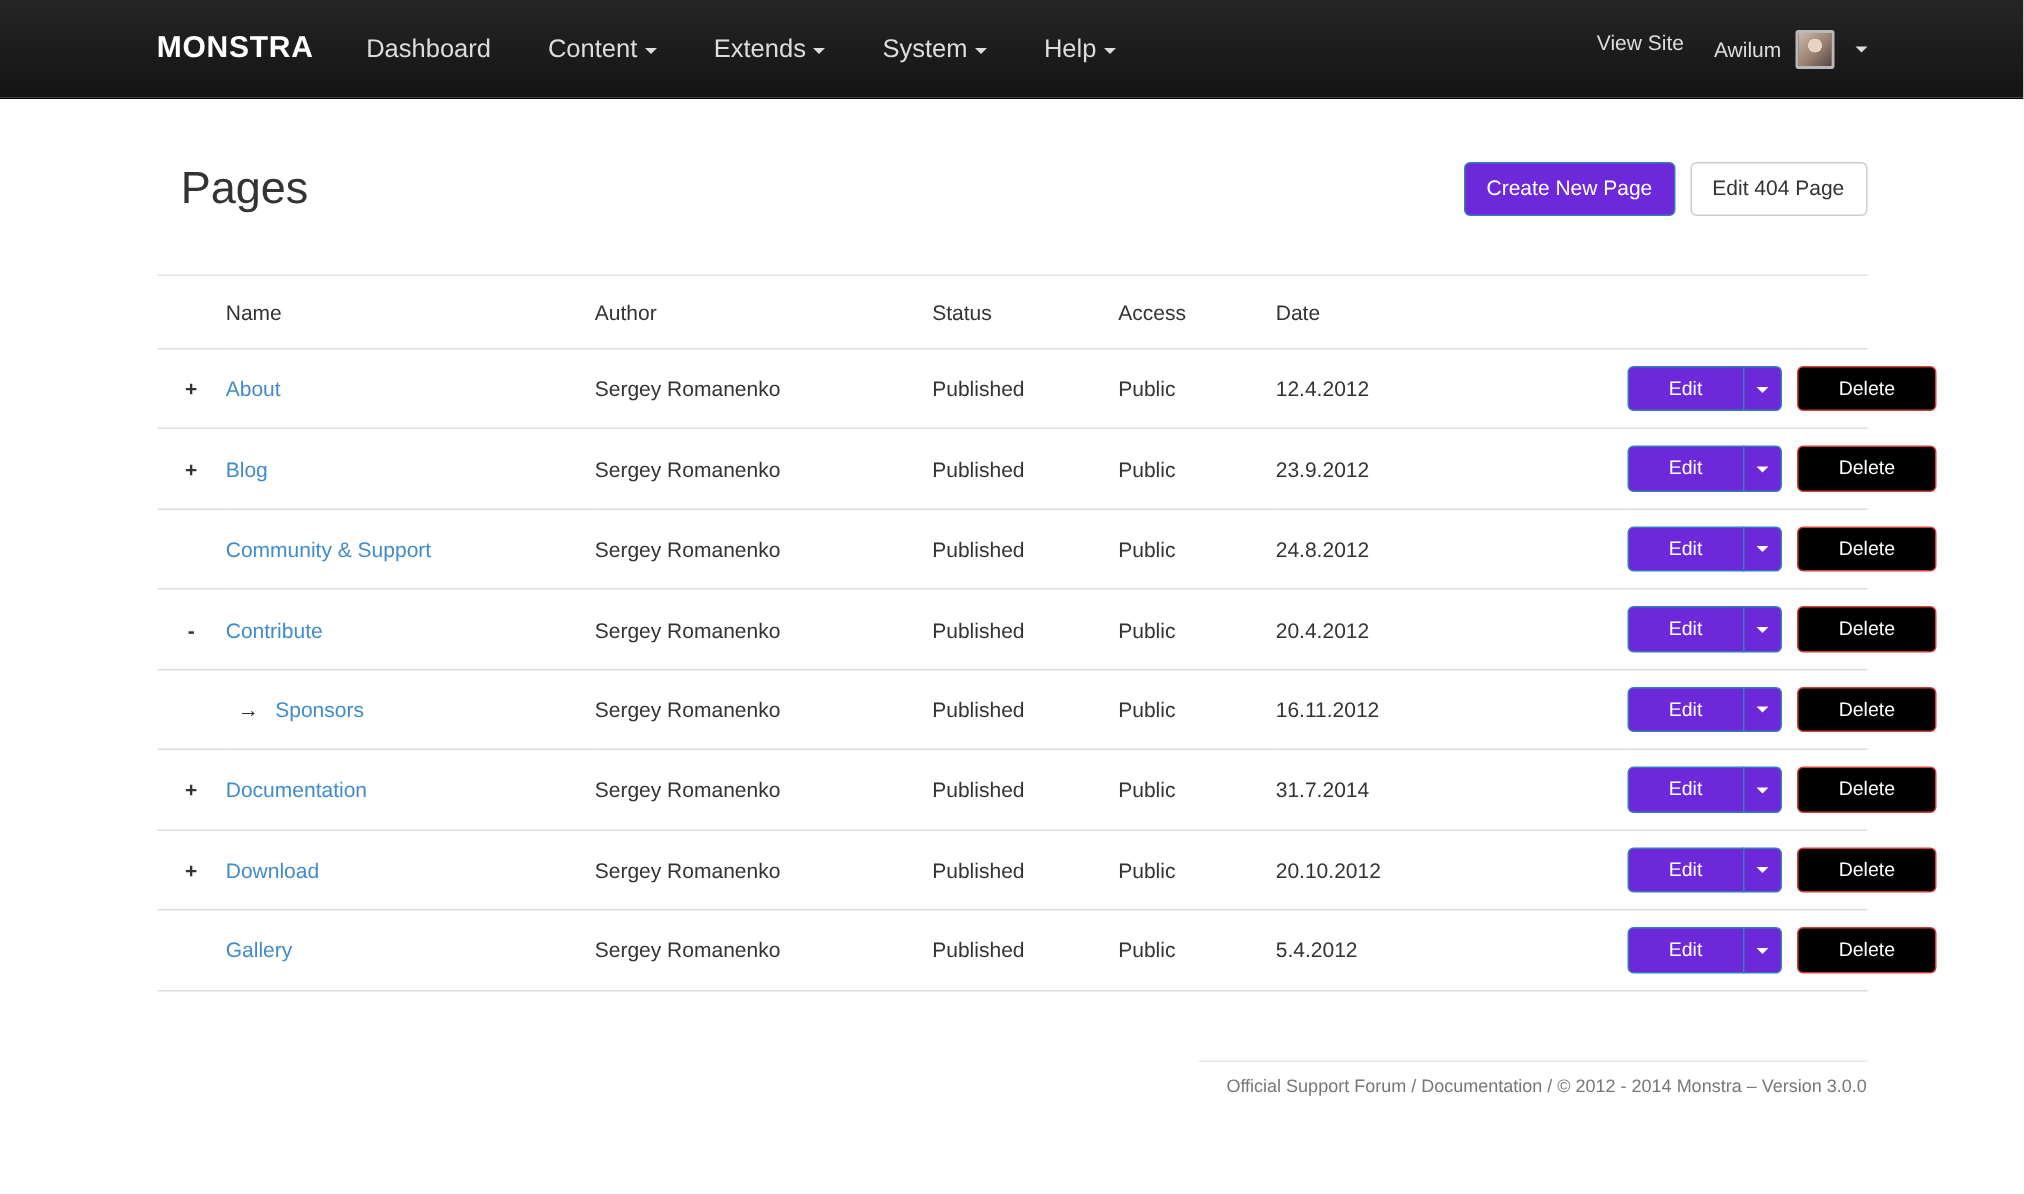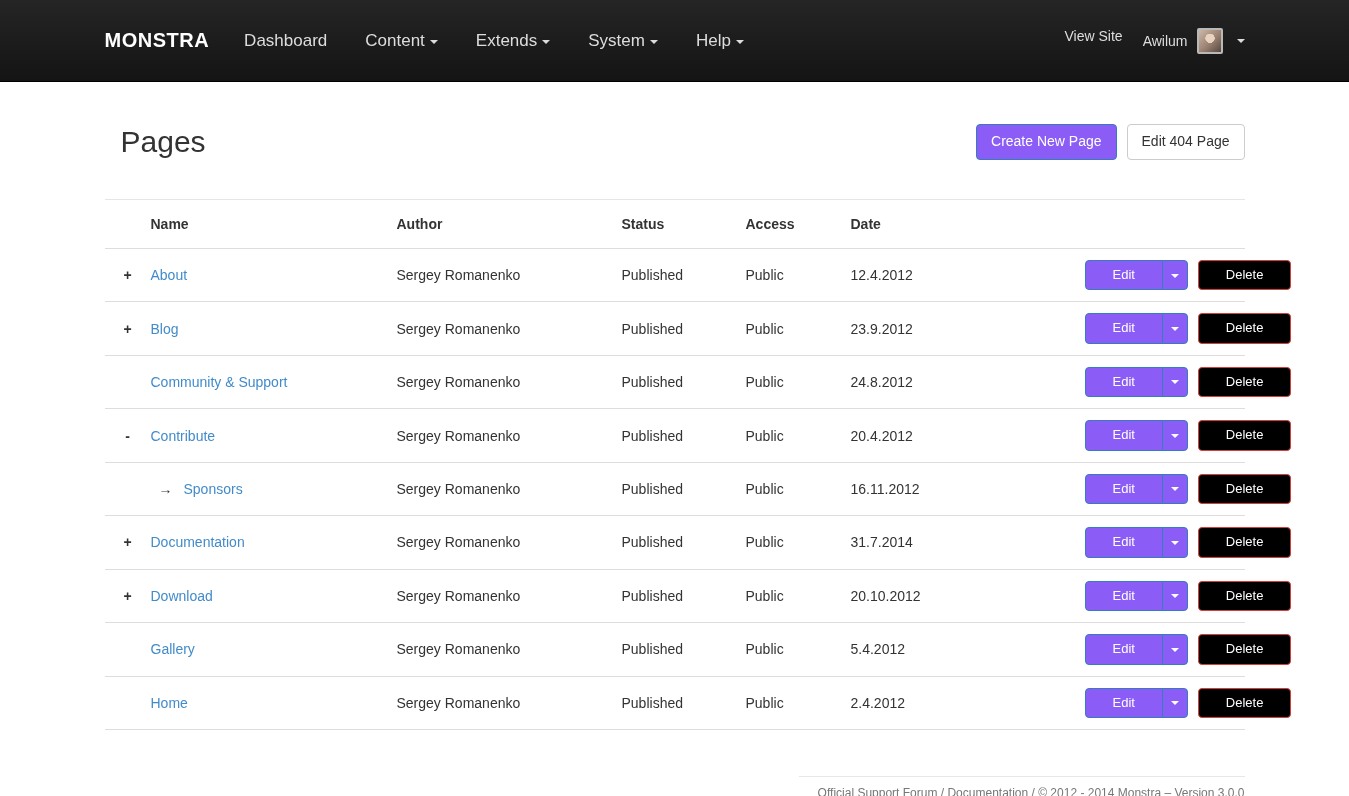--- a/index.html
+++ b/index.html
@@ -7,21 +7,21 @@
   body {
     font-family: "Liberation Sans", "DejaVu Sans", sans-serif;
     color: #333;
     width: 1349px;
     height: 796px;
     overflow: hidden;
   }
 
   
   .navbar {
-    height: 82px;
+    height: 66px;
     background: linear-gradient(to bottom, #252525, #141414);
     border-bottom: 1px solid #000;
   }
   .nav-inner {
     width: 1140px;
     margin: 0 auto;
     height: 100%;
     display: flex;
     align-items: center;
   }
@@ -80,36 +80,36 @@
   .header-buttons { display: flex; gap: 10px; }
   .btn {
     font-family: inherit;
     font-size: 14px;
     line-height: 1.42;
     padding: 7px 14px;
     border-radius: 4px;
     border: 1px solid transparent;
     cursor: pointer;
   }
-  .btn-primary { background: #8b5cf6; border-color: #357ebd; color: #fff; }
+  .btn-primary { background: #6d28d9; border-color: #357ebd; color: #fff; }
   .btn-default { background: #fff; border-color: #ccc; color: #333; }
   .btn-danger  { background: #000000; border-color: #d43f3a; color: #fff; }
   .btn-sm { font-size: 13px; padding: 5px 27px; }
 
   
   table.pages-table {
     width: 100%;
     border-collapse: collapse;
     margin-top: 24px;
     table-layout: fixed;
   }
   .pages-table th {
     text-align: left;
     font-size: 14px;
-    font-weight: bold;
+    font-weight: normal;
     color: #333;
     padding: 16px 0;
     border-top: 1px solid #e5e5e5;
     border-bottom: 1px solid #ddd;
   }
   .pages-table td {
     font-size: 14px;
     color: #333;
     padding: 11px 0;
     height: 51px;
@@ -354,39 +354,20 @@
     <td>Public</td>
     <td>5.4.2012</td>
     <td class="cell-actions">
       <div class="btn-group">
         <button class="btn btn-sm btn-primary btn-main">Edit</button>
         <button class="btn btn-sm btn-primary btn-caret"><span class="caret"></span></button>
       </div>
       <button class="btn btn-sm btn-danger">Delete</button>
     </td>
   </tr>
-        <tr class="page-row">
-    <td class="cell-expander">
-      <span class="expander"></span>
-    </td>
-    <td class="cell-name">
-      <a class="page-link">Home</a>
-    </td>
-    <td>Sergey Romanenko</td>
-    <td>Published</td>
-    <td>Public</td>
-    <td>2.4.2012</td>
-    <td class="cell-actions">
-      <div class="btn-group">
-        <button class="btn btn-sm btn-primary btn-main">Edit</button>
-        <button class="btn btn-sm btn-primary btn-caret"><span class="caret"></span></button>
-      </div>
-      <button class="btn btn-sm btn-danger">Delete</button>
-    </td>
-  </tr>
       </tbody>
   </table>
 
   <div class="footer">
     <a>Official Support Forum</a><span> / </span><a>Documentation</a><span> / </span><span>© 2012 - 2014 Monstra – Version 3.0.0</span>
   </div>
 
 </div>
 
 </body></html>

